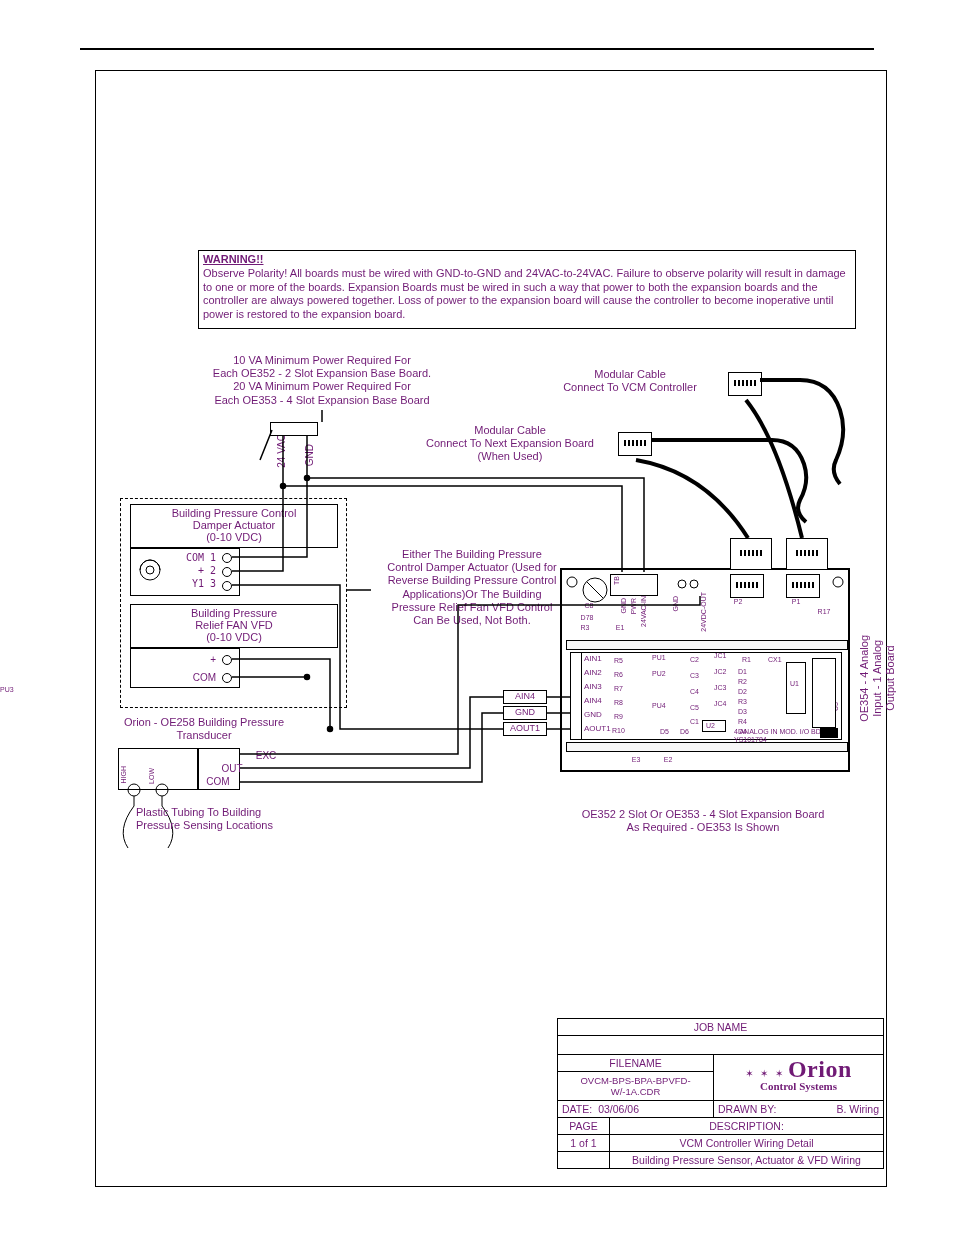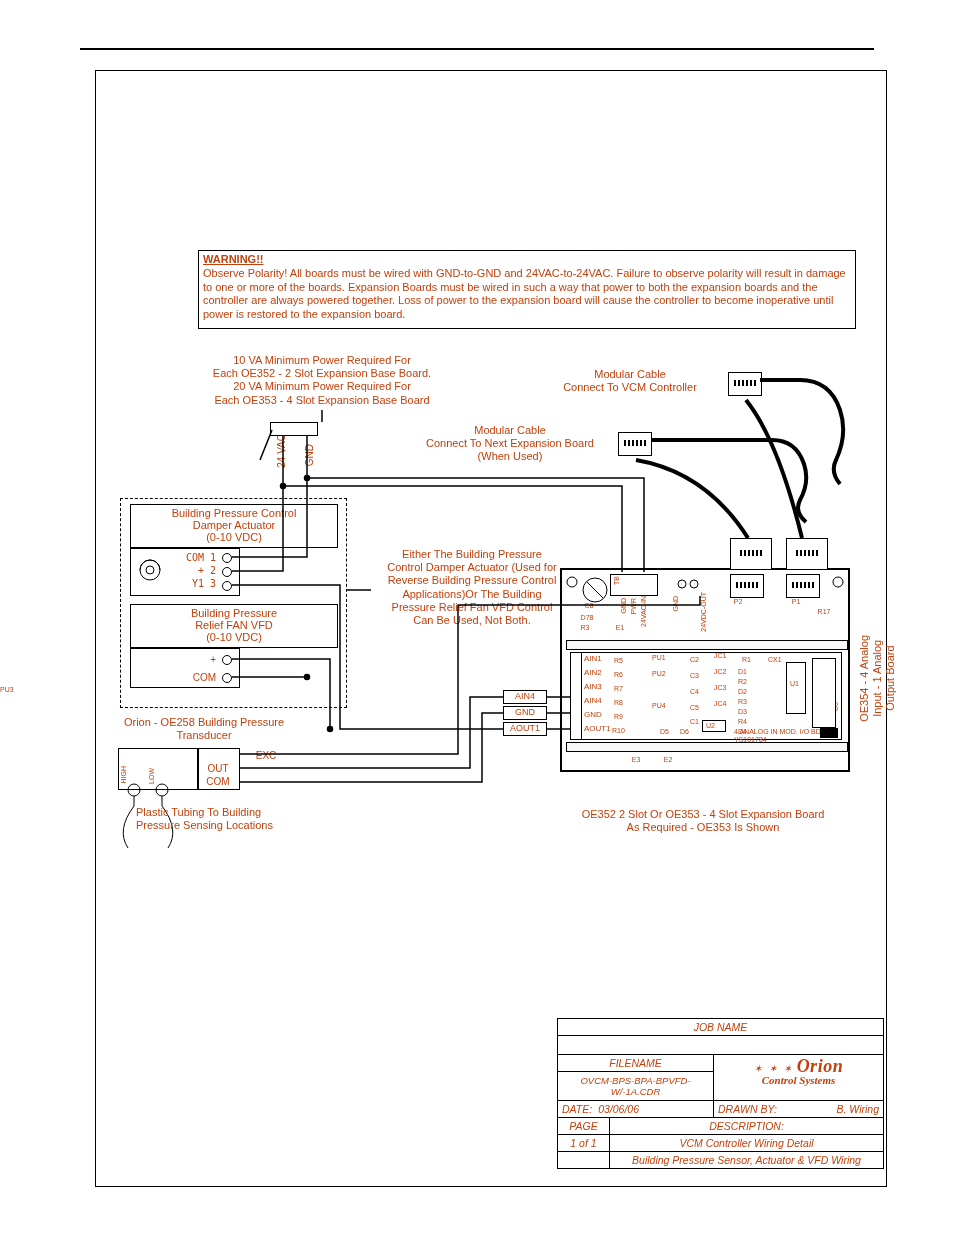--- a/index.html
+++ b/index.html
@@ -11,21 +11,21 @@
     font-family: Arial, Helvetica, sans-serif;
     background: #fff;
     display: flex;
     justify-content: center;
   }
   .sheet {
     position: relative;
     width: var(--page-w);
     height: var(--page-h);
     background: #fff;
-    color: #c2410c;
+    color: #701a75;
     font-size: 12px;
   }
   .outer-rule {
     position: absolute;
     left: 80px;
     right: 80px;
     top: 48px;
     height: 0;
     border-top: 2px solid #000;
   }
@@ -94,42 +94,41 @@
     position: absolute;
     left: 557px;
     top: 1018px;
     width: 325px;
     border: 1px solid #000;
     background: #fff;
   }
   .titleblock .row {
     border-bottom: 1px solid #000;
     display: flex;
-    font-style: italic;
   }
   .titleblock .row:last-child { border-bottom: none; }
   .titleblock .cell {
     border-right: 1px solid #000;
     padding: 2px 4px;
     font-size: 10.5px;
     box-sizing: border-box;
   }
   .titleblock .cell:last-child { border-right: none; }
   .titleblock .centered { text-align: center; }
   .tb-label { text-align: center; width: 100%; font-size: 11px; padding: 2px 0; }
   .tb-blank { height: 18px; }
 
   
   .brand {
     font-family: Georgia, 'Times New Roman', serif;
     text-align: center;
     line-height: 1;
   }
   .brand .stars { letter-spacing: 2px; font-size: 10px; }
-  .brand .name { font-weight: 900; font-size: 18px; letter-spacing: 0.5px; }
+  .brand .name { font-weight: 900; font-size: 24px; letter-spacing: 0.5px; }
   .brand .sub  { font-size: 11px; font-weight: bold; }
 
   
   .pcb-slot {
     position: absolute;
     border: 1px solid #000;
     background: #f7f7f7;
   }
   .rj {
     width: 32px;
@@ -240,21 +239,21 @@
 Applications)Or The Building
 Pressure Relief Fan VFD Control
 Can Be Used, Not Both.</div>
 
   <div class="lbl" style="left:104px; top:716px; width:200px; white-space:pre-line; text-align:center;">Orion - OE258 Building Pressure
 Transducer</div>
 
   <div class="box" style="left:118px; top:748px; width:80px; height:42px;"></div>
   <div class="box" style="left:198px; top:748px; width:42px; height:42px;"></div>
   <div class="lbl small" style="left:198px; top:750px; width:40px;margin-left:48px;">EXC</div>
-  <div class="lbl small" style="left:198px; top:763px; width:40px;">OUT</div>
+  <div class="lbl small" style="left:212px; top:763px; width:40px;">OUT</div>
   <div class="lbl small" style="left:198px; top:776px; width:40px;">COM</div>
 
   <svg class="overlay">
     <g transform="translate(128,790)" stroke="#000" fill="none" stroke-width="1">
       <circle cx="6" cy="0" r="6"></circle>
       <circle cx="34" cy="0" r="6"></circle>
       <path d="M6 6 v10 M34 6 v10"></path>
       <path d="M6 16 q-18 24 -6 42"></path>
       <path d="M34 16 q18 24 6 42"></path>
     </g>

